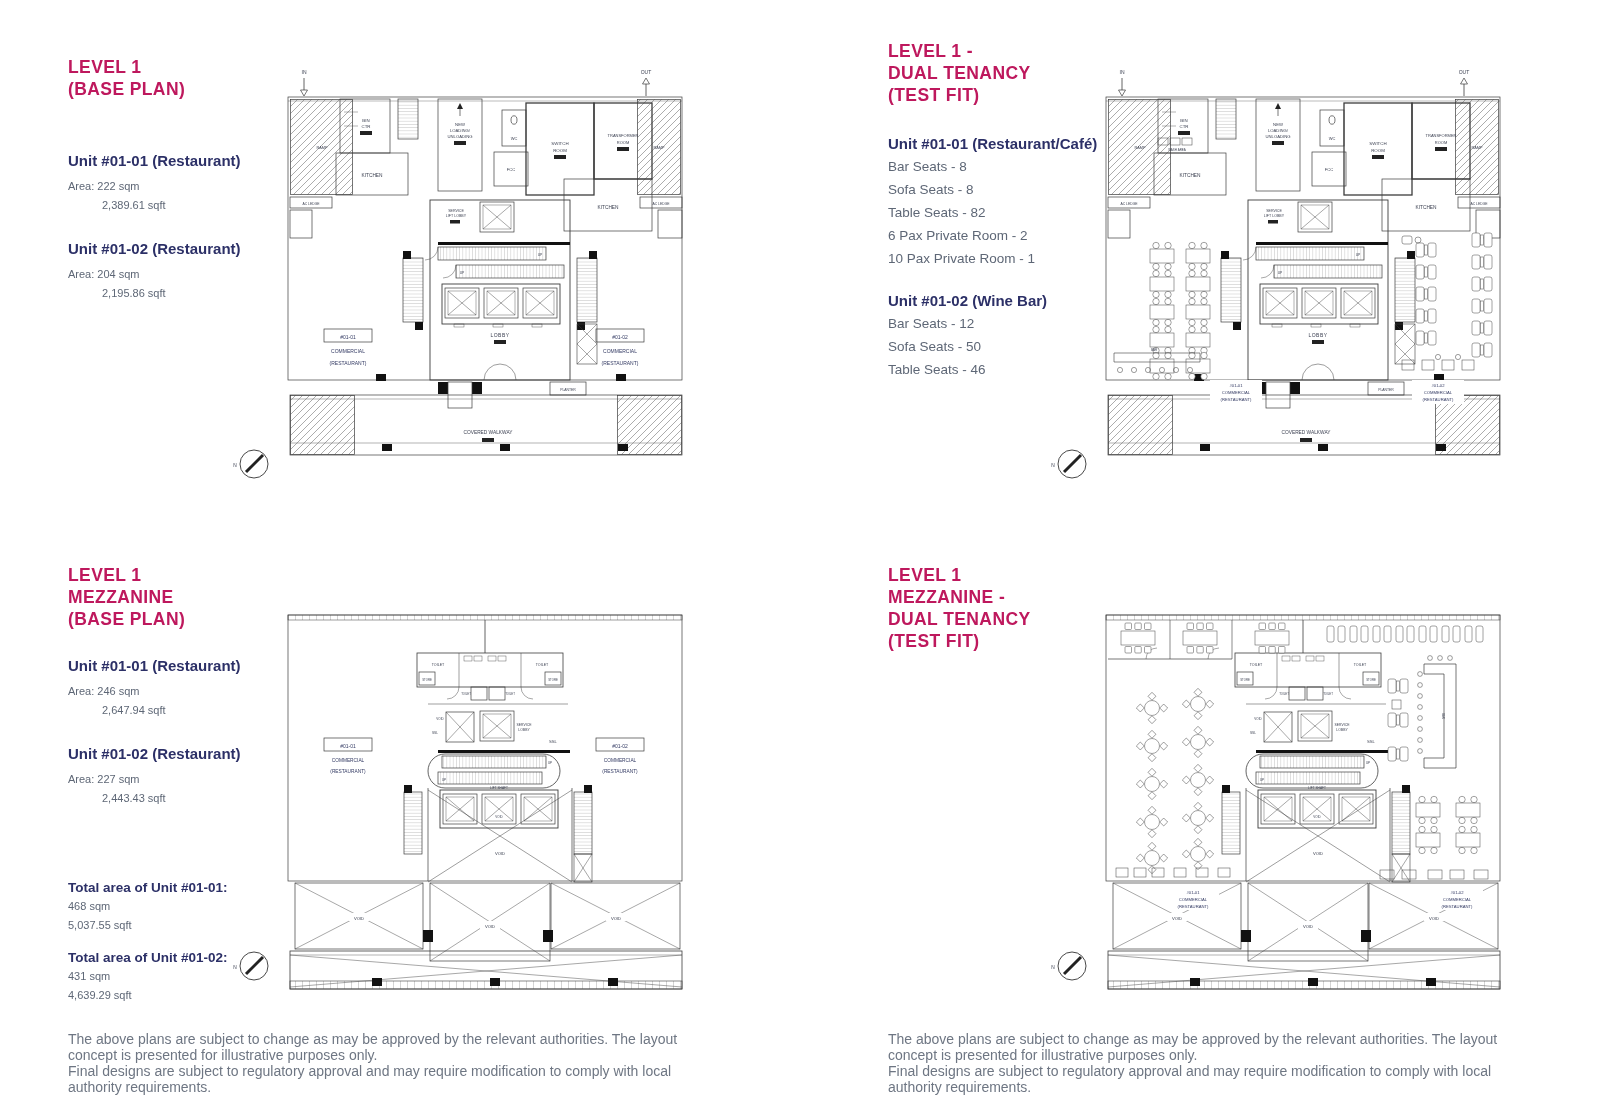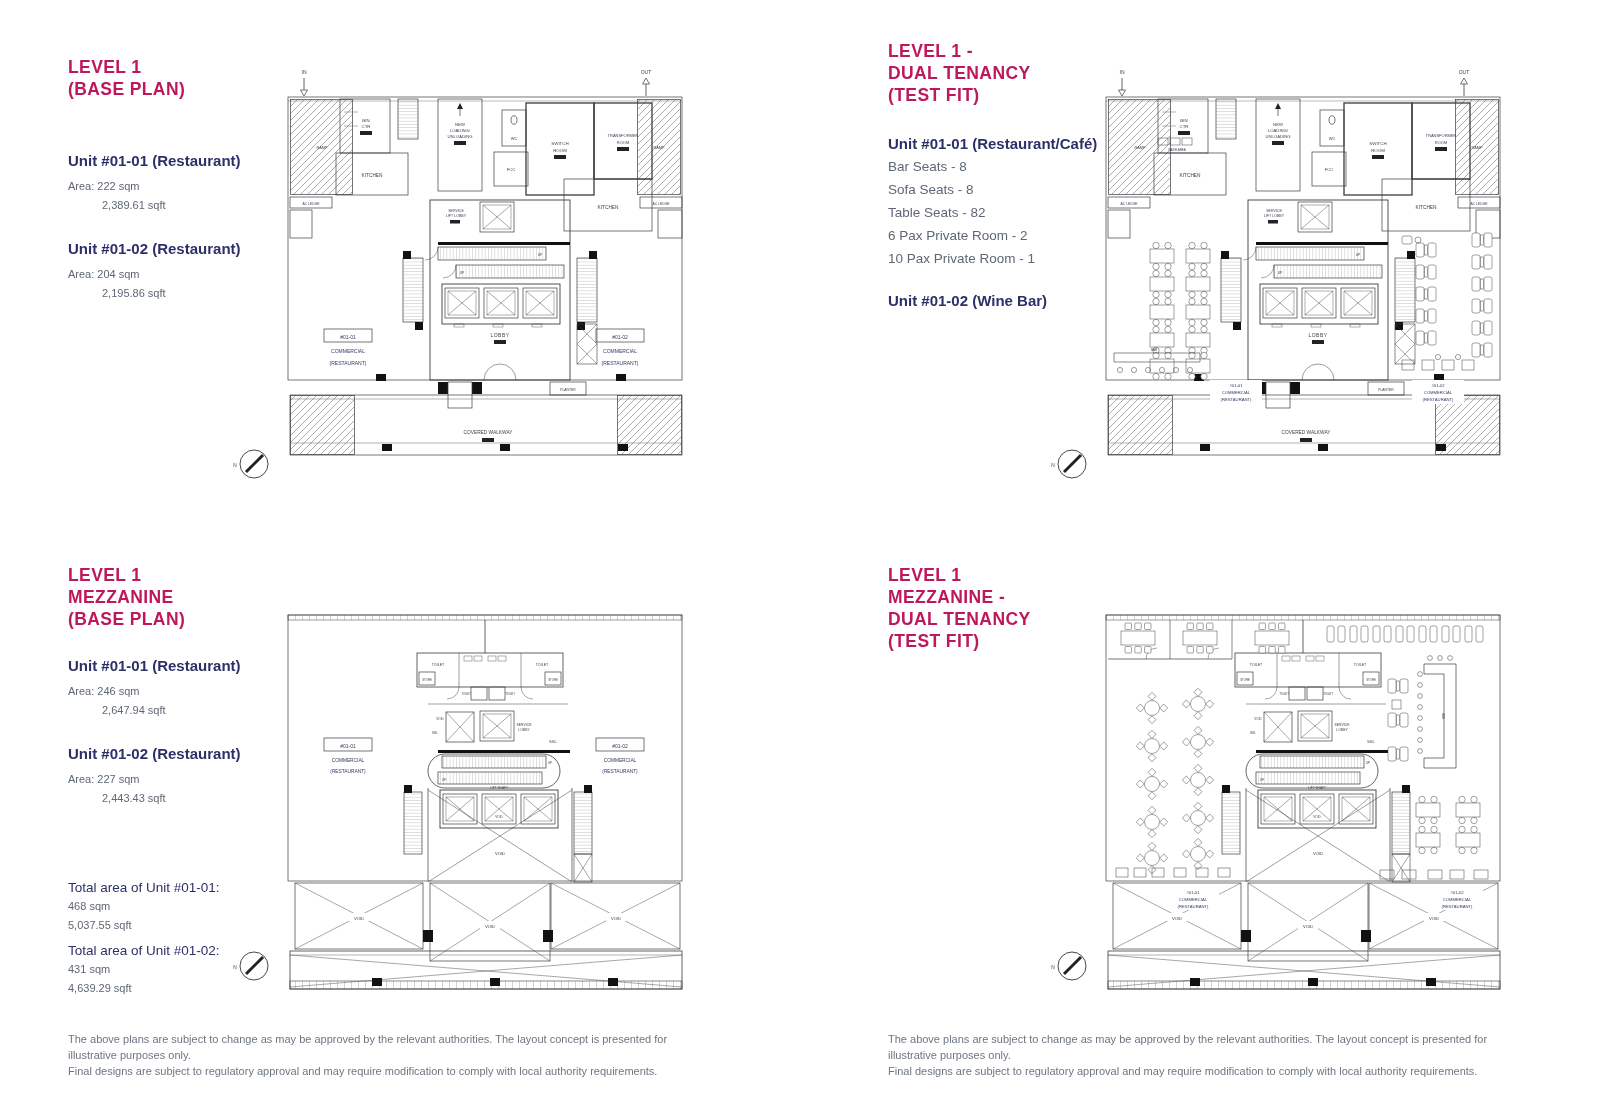--- a/index.html
+++ b/index.html
@@ -8,22 +8,22 @@
     font-family:"Liberation Sans",sans-serif;overflow:hidden;
   }
   .textblock{position:absolute;}
   .plan-title{font-size:17.5px;line-height:22px;font-weight:bold;color:#be185d;letter-spacing:.4px;}
   .unit{margin:0;}
   .unit-name{font-size:15px;font-weight:bold;color:#2c3067;line-height:19px;}
   .body-line{font-size:11px;color:#5e6776;line-height:19px;}
   .indent{padding-left:34px;}
   .items{list-style:none;margin:2px 0 0 0;padding:0;}
   .items li{font-size:13.5px;color:#5e6776;line-height:23px;}
-  .totals-name{font-size:13.5px;font-weight:normal;color:#2c3067;line-height:19px;}
-  .disclaimer{position:absolute;width:648px;font-size:11px;line-height:16px;color:#6e7683;}
+  .totals-name{font-size:13.5px;font-weight:bold;color:#2c3067;line-height:19px;}
+  .disclaimer{position:absolute;width:648px;font-size:14px;line-height:16px;color:#6e7683;}
   svg{position:absolute;overflow:visible;}
   svg text{fill:#3a3f50;stroke:none;text-anchor:middle;font-family:"Liberation Sans",sans-serif;}
   svg .unit-lbl{fill:#333a63;}
   .lw{fill:none;stroke:#3c3c3c;stroke-width:.7;}
 </style>
 </head>
 <body>
 
 <svg width="0" height="0" style="position:absolute" aria-hidden="true">
 <defs>
@@ -322,20 +322,25 @@
     <ul class="items">
       <li>Bar Seats - 8</li>
       <li>Sofa Seats - 8</li>
       <li>Table Seats - 82</li>
       <li>6 Pax Private Room - 2</li>
       <li>10 Pax Private Room - 1</li>
     </ul>
   </div>
   <div class="unit" style="margin-top:21px;">
     <div class="unit-name">Unit #01-02 (Wine Bar)</div>
+    <ul class="items">
+      <li>Bar Seats - 12</li>
+      <li>Sofa Seats - 50</li>
+      <li>Table Seats - 46</li>
+    </ul>
   </div>
 </div>
 
 <svg style="left:1050px;top:60px;" width="460" height="432" viewBox="0 0 460 432">
   <use href="#L1-shell"></use>
   <g class="lw">
     <rect x="108" y="78" width="10" height="7" stroke-width=".5"></rect>
       <rect x="120" y="78" width="10" height="7" stroke-width=".5"></rect>
       <rect x="132" y="78" width="10" height="7" stroke-width=".5"></rect>
     <text x="127" y="91" font-size="3">WASH AREA</text>
@@ -403,21 +408,21 @@
   <div class="unit" style="margin-top:24px;">
     <div class="unit-name">Unit #01-02 (Restaurant)</div>
     <div class="body-line" style="margin-top:7px;">Area: 227 sqm</div>
     <div class="body-line indent">2,443.43 sqft</div>
   </div>
   <div class="unit" style="margin-top:70px;">
     <div class="totals-name">Total area of Unit #01-01:</div>
     <div class="body-line">468 sqm</div>
     <div class="body-line">5,037.55 sqft</div>
   </div>
-  <div class="unit" style="margin-top:6px;">
+  <div class="unit" style="margin-top:13px;">
     <div class="totals-name">Total area of Unit #01-02:</div>
     <div class="body-line">431 sqm</div>
     <div class="body-line">4,639.29 sqft</div>
   </div>
 </div>
 
 <svg style="left:232px;top:592px;" width="460" height="404" viewBox="0 0 460 404">
   <use href="#MZ-shell"></use>
   <g class="lw">
     <rect x="92" y="146" width="48" height="13"></rect>

